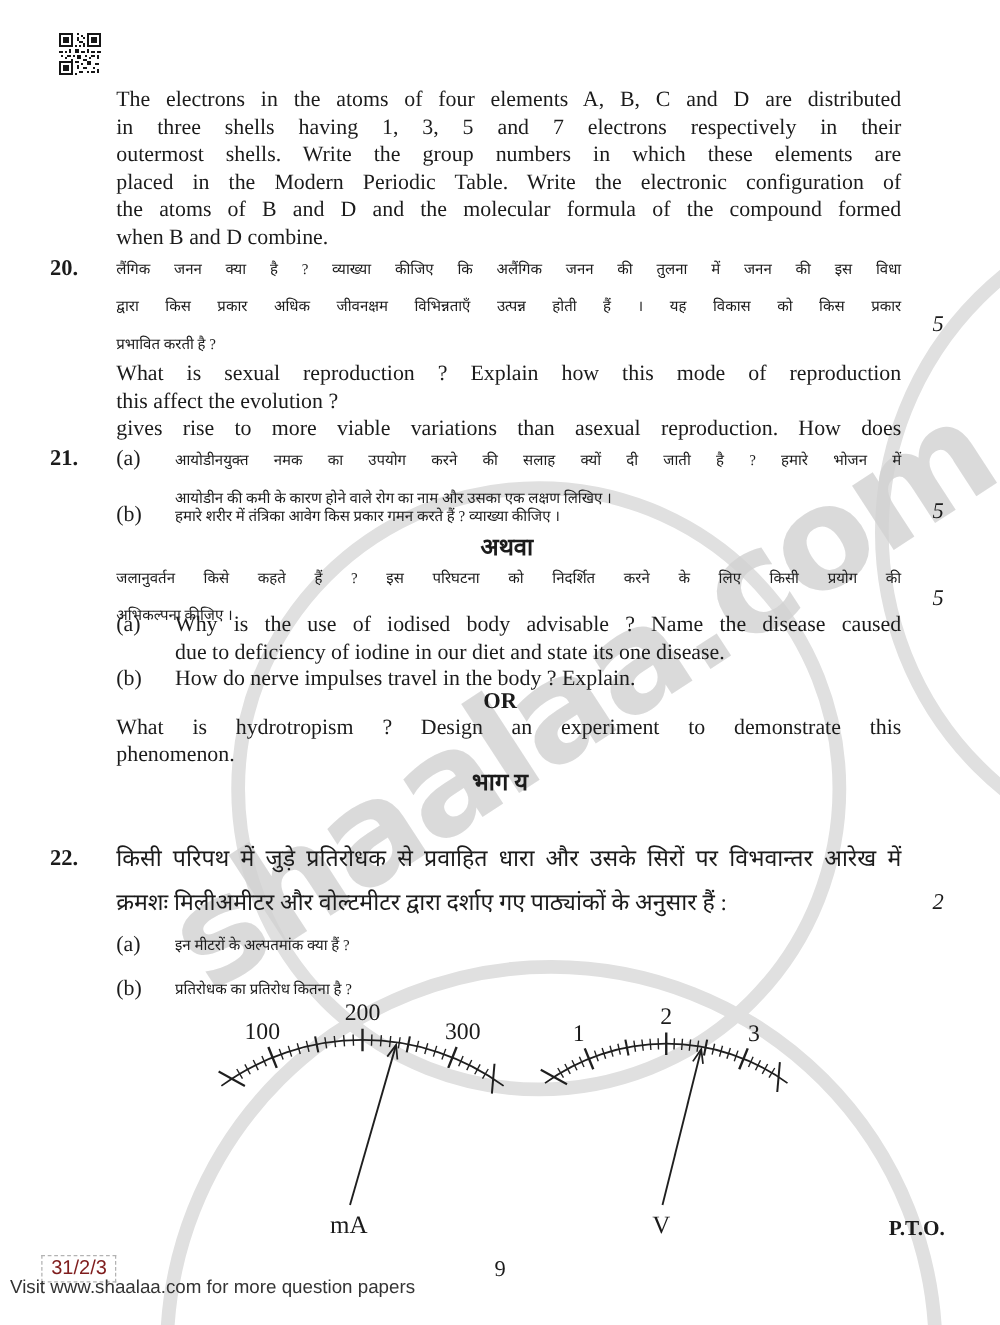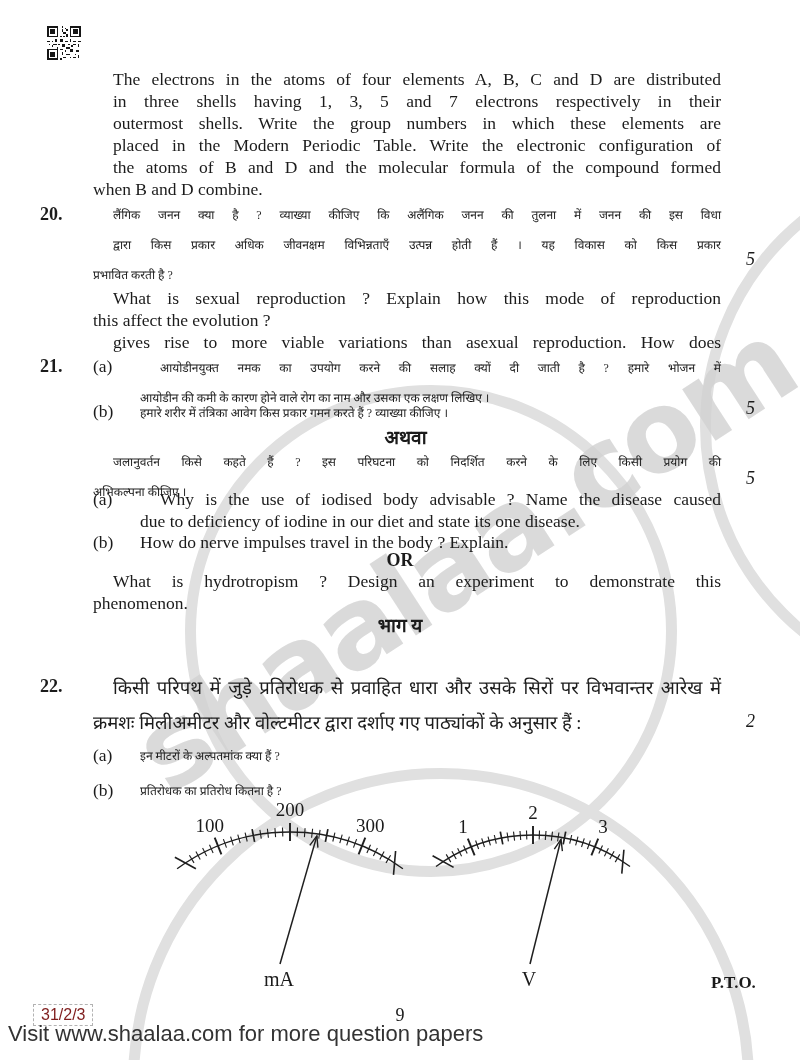--- a/index.html
+++ b/index.html
@@ -10,21 +10,21 @@
   .wm-ring{border-radius:50%;border:11px solid #e0e0e0;}
   .wm-text{font-family:"DejaVu Sans", sans-serif;font-weight:bold;font-size:112px;
            color:#d2d2d2;opacity:.8;letter-spacing:-3px;text-align:center;
            transform:rotate(-33deg);white-space:nowrap;}
   
   .c{position:absolute;z-index:1;}
   .para{font-size:17.5px;line-height:22px;}
   .hindi{font-size:12px;line-height:30px;}
   .hindi22{font-size:18.5px;line-height:35px;}
   .tline{text-align:left;}
-  .tline.jst{text-align:justify;text-align-last:justify;margin-left:20px;}
+  .tline.jst{text-align:justify;text-align-last:justify;}
   .qnum{font-weight:bold;font-size:18px;}
   .sublabel{font-size:17.5px;}
   .mark{font-style:italic;font-size:18px;}
   .center-head{left:0;right:0;text-align:center;font-weight:bold;}
   .footer-sans{font-family:"Liberation Sans", sans-serif;}
   .code-box{border:1px dashed #b3b3b3;padding:1px 7px;font-size:16px;color:#7f1d1d;}
   .gauge svg text{fill:#1b1b1b;}
 </style>
 </head>
 <body>
@@ -230,14 +230,14 @@
         <text x="113.0" y="19.0" text-anchor="middle" font-family="Liberation Serif, serif" font-size="19">2</text>
         <text x="183.1" y="32.6" text-anchor="middle" font-family="Liberation Serif, serif" font-size="19">3</text>
         <line x1="110" y1="164" x2="141.0" y2="39.4" stroke="#1f1f1f" stroke-width="1.5"></line>
         <path d="M142.4 51.1 L141.0 39.4 L134.3 49.1" fill="none" stroke="#1f1f1f" stroke-width="1.4"></path>
         <text x="109" y="186" text-anchor="middle" font-family="Liberation Serif, serif" font-size="20">V</text>
       </svg></div>
 
   <div class="c footer-sans code-box" style="left:33px;top:1004px;">31/2/3</div>
   <div class="c" style="left:380px;top:1005px;width:40px;text-align:center;font-size:18px;">9</div>
   <div class="c" style="left:711px;top:973px;font-size:17px;font-weight:bold;">P.T.O.</div>
-  <div class="c footer-sans" style="left:8px;top:1021px;font-size:22px;color:#333;z-index:2;">Visit www.shaalaa.com for more question papers</div>
+  <div class="c footer-sans" style="left:8px;top:1021px;font-size:15px;color:#333;z-index:2;">Visit www.shaalaa.com for more question papers</div>
 </div>
 
 </body></html>

